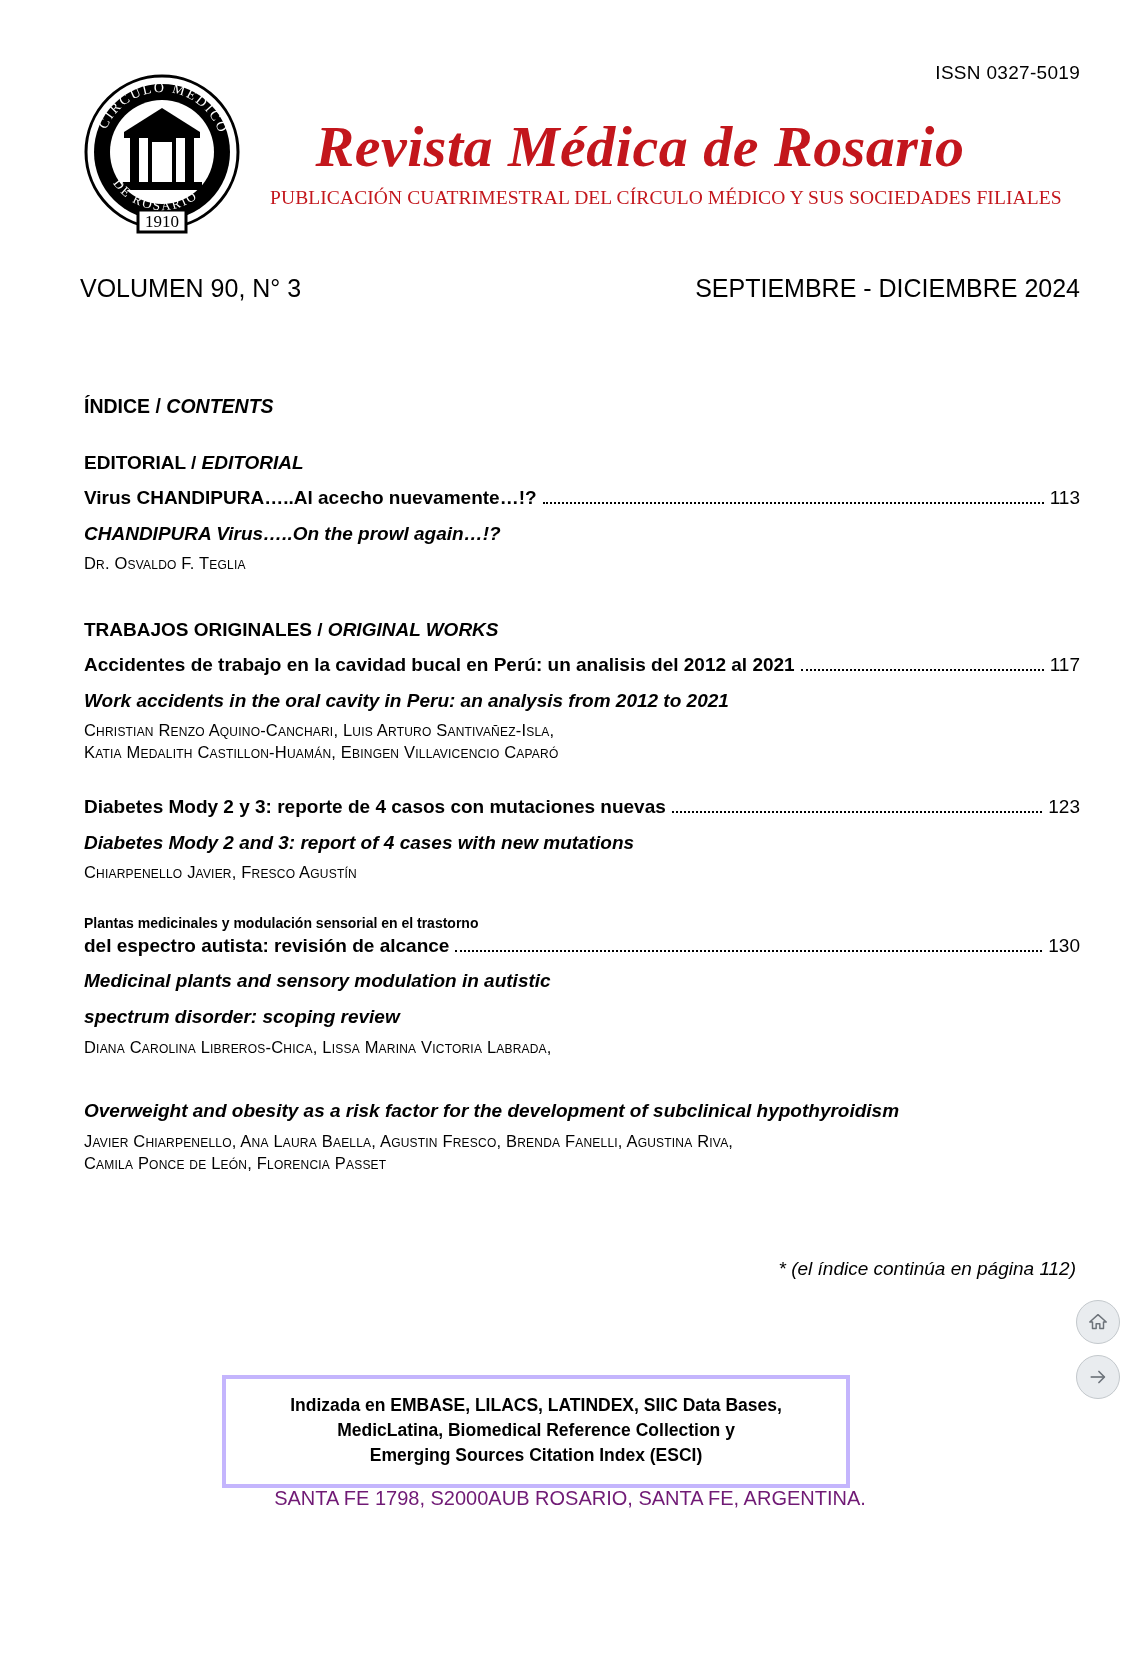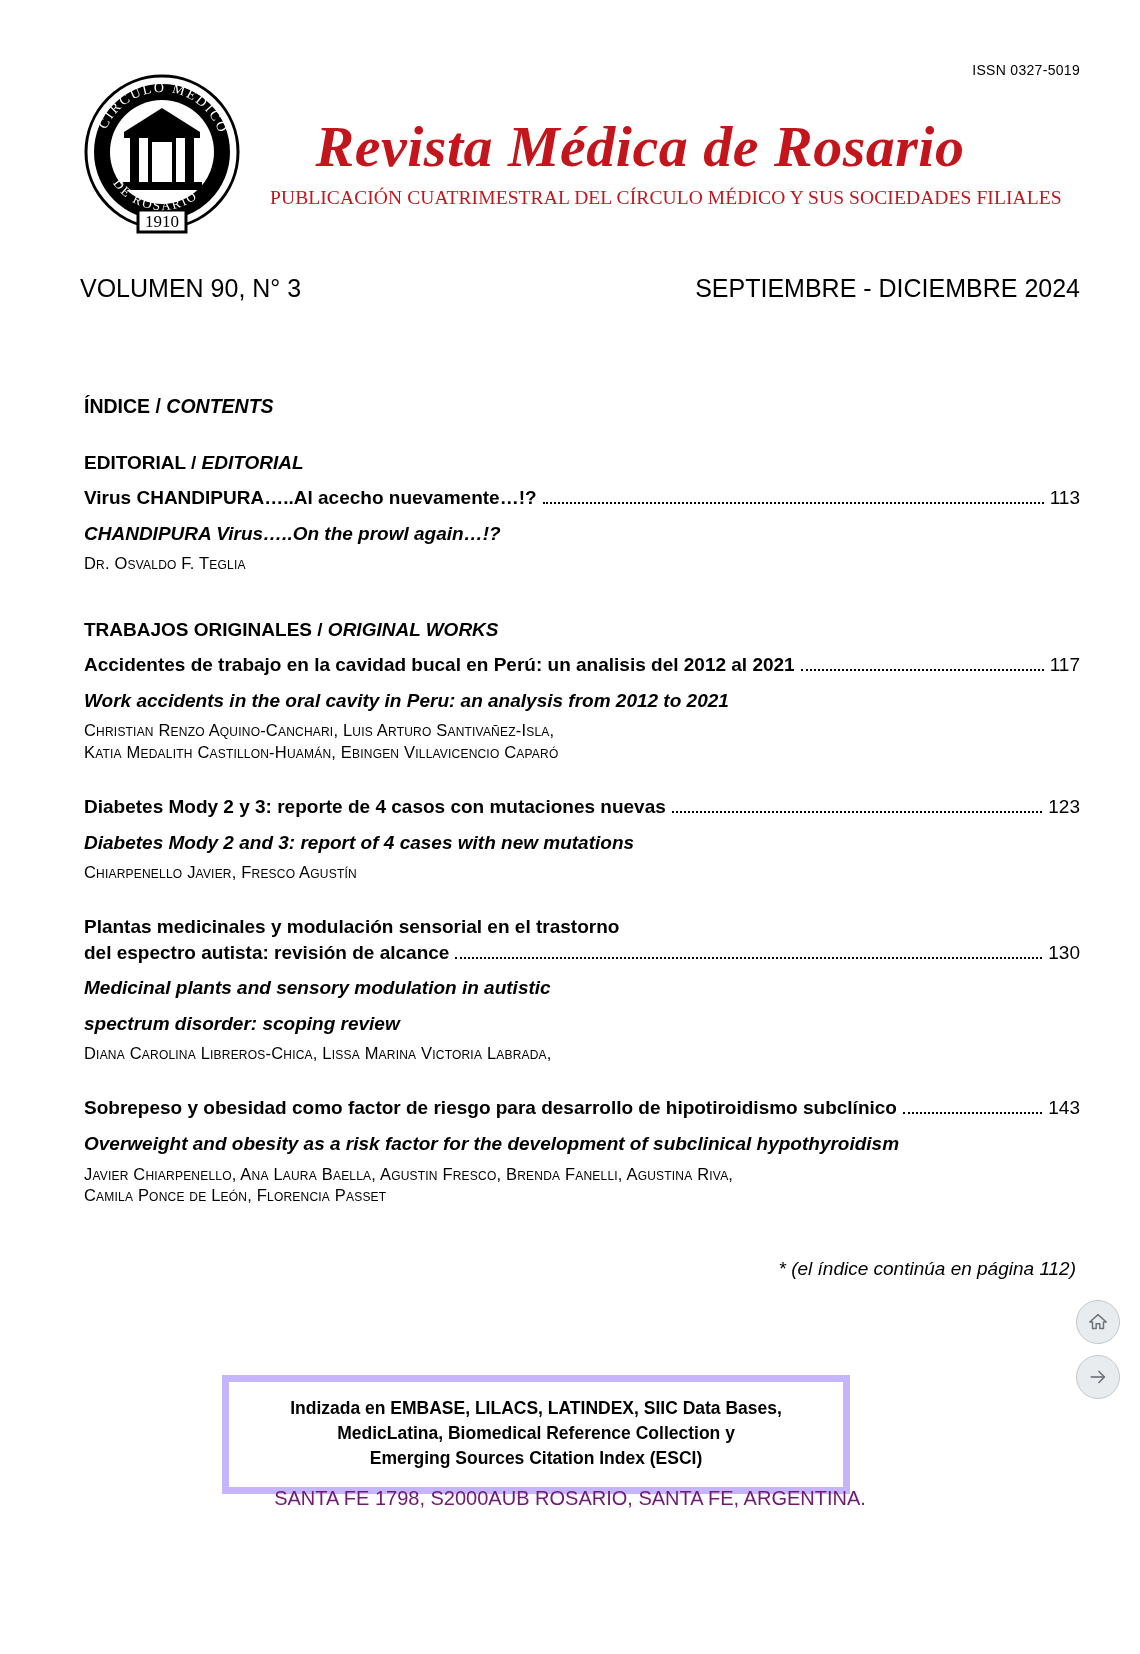--- a/index.html
+++ b/index.html
@@ -14,21 +14,21 @@
     font-family: "Liberation Sans", sans-serif;
     color: #000000;
     overflow: hidden;
   }
 
   
   .issn {
     position: absolute;
     top: 62px;
     right: 60px;
-    font-size: 14px;
+    font-size: 19px;
     letter-spacing: 0.3px;
   }
 
   .logo {
     position: absolute;
     left: 78px;
     top: 72px;
     width: 168px;
     height: 168px;
   }
@@ -124,21 +124,21 @@
 
   .authors {
     font-size: 16.5px;
     margin-top: 7px;
     line-height: 1.32;
     font-variant: small-caps;
     letter-spacing: 0.2px;
   }
 
   .two-line-title {
-    font-size: 19px;
+    font-size: 14px;
     font-weight: bold;
     line-height: 1.35;
   }
 
   .gap-lg { height: 44px; }
   .gap-md { height: 30px; }
 
   
   .continues {
     position: absolute;
@@ -146,21 +146,21 @@
     top: 1258px;
     font-size: 19px;
     font-style: italic;
   }
 
   .indexed-box {
     position: absolute;
     left: 222px;
     top: 1375px;
     width: 628px;
-    border: 7px solid #c4b5fd;
+    border: 4px solid #c4b5fd;
     padding: 14px 10px 16px 10px;
     text-align: center;
     font-size: 17.5px;
     font-weight: bold;
     line-height: 1.42;
     box-sizing: border-box;
   }
 
   .address {
     position: absolute;
@@ -292,25 +292,20 @@
     <div class="entry-title-en">Medicinal plants and sensory modulation in autistic</div>
     <div class="entry-title-en">spectrum disorder: scoping review</div>
     <div class="authors">
       <div>Diana Carolina Libreros-Chica, Lissa Marina Victoria Labrada,</div>
     </div>
   </div>
 
   <div class="gap-md"></div>
 
   <div class="entry">
-    <div class="entry-line">
-      <span class="entry-title-es">Sobrepeso y obesidad como factor de riesgo para desarrollo de hipotiroidismo subclínico</span>
-      <span class="dots"></span>
-      <span class="page-num">143</span>
-    </div>
     <div class="entry-title-en">Overweight and obesity as a risk factor for the development of subclinical hypothyroidism</div>
     <div class="authors">
       <div>Javier Chiarpenello, Ana Laura Baella, Agustin Fresco, Brenda Fanelli, Agustina Riva,</div>
       <div>Camila Ponce de León, Florencia Passet</div>
     </div>
   </div>
 
 </div>
 
 <div class="continues">* (el índice continúa en página 112)</div>

